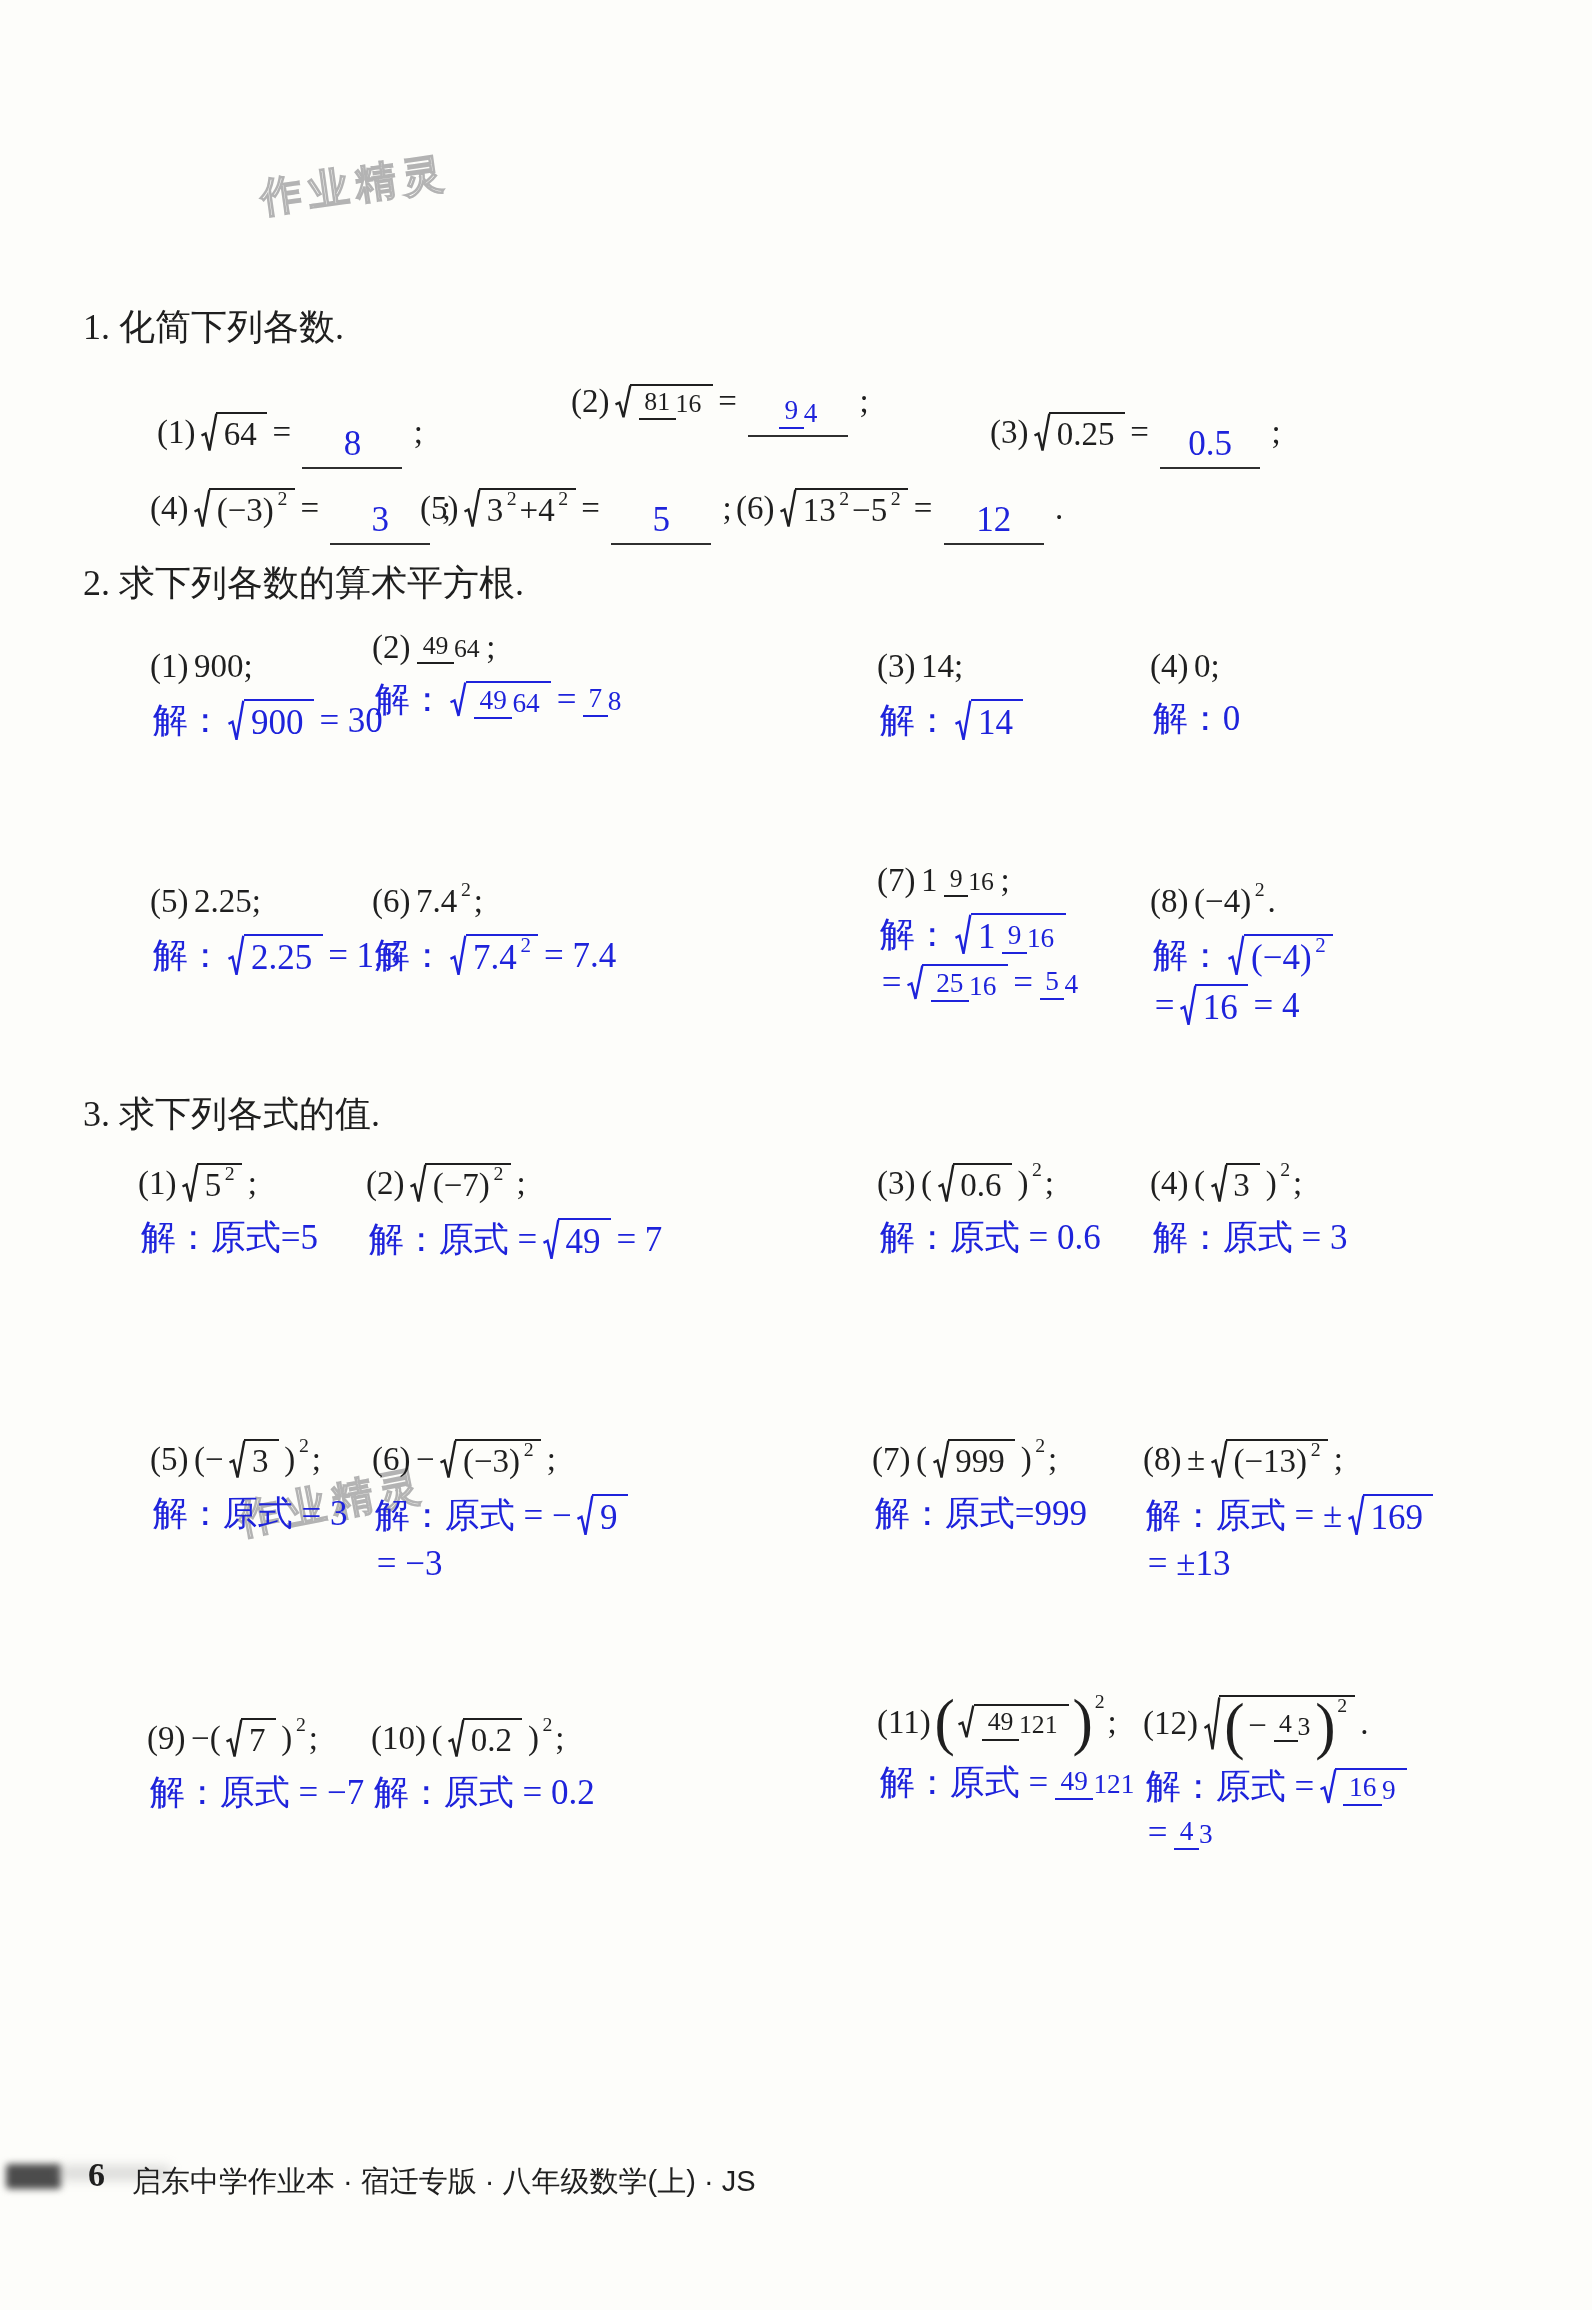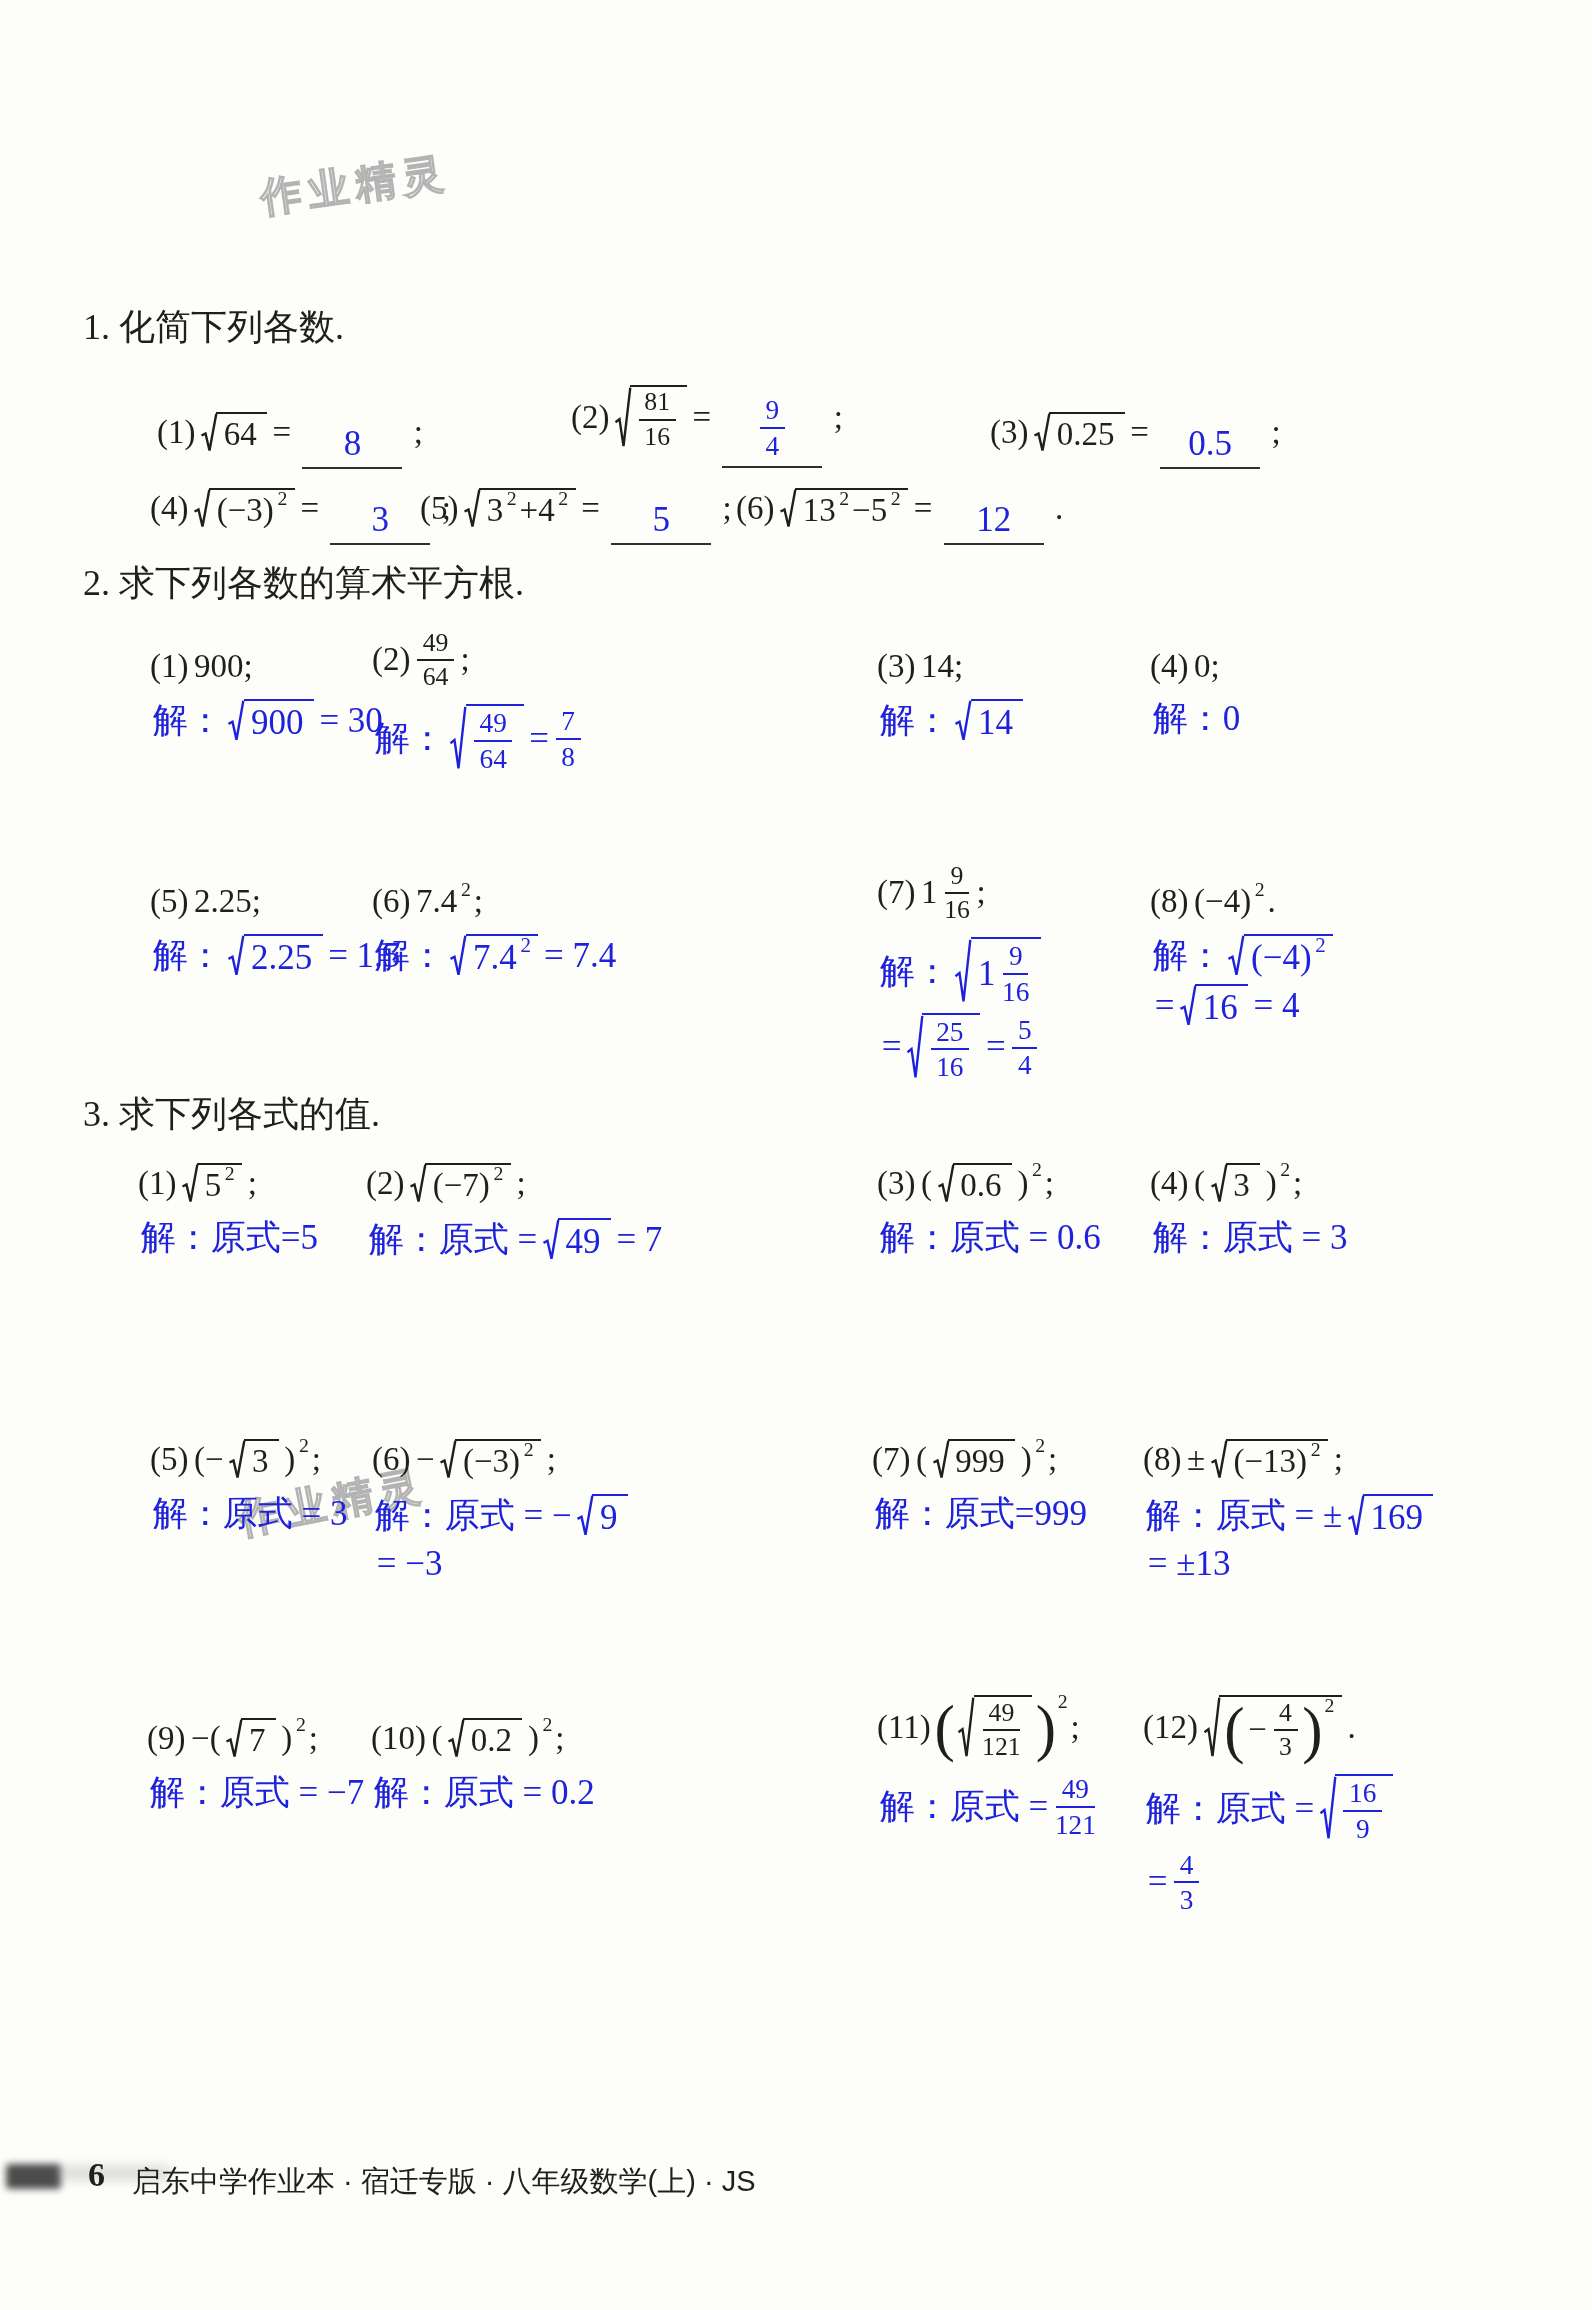--- a/index.html
+++ b/index.html
@@ -50,21 +50,21 @@
   .rad{width:16px;flex:none;align-self:stretch;}
   .rad svg{width:100%;height:100%;display:block;overflow:visible;}
   .vinc{
     border-top:2.4px solid currentColor;
     padding:1.9px 7.5px 0 4.7px;margin-left:-0.9px;
     display:inline-flex;align-items:center;
   }
   .sol .vinc{border-top-width:2.8px;}
 
   .frac{
-    display:inline-flex;flex-direction:column;align-items:center;
+    display:inline-flex;flex-direction:row;align-items:center;
     font-size:0.78em;line-height:1.1;margin:0 3.8px;text-align:center;
   }
   .frac .num{padding:0 5.6px 1.9px;border-bottom:2.3px solid currentColor;}
   .frac .den{padding-top:1.9px;}
 
   .sup{font-size:0.6em;align-self:flex-start;margin-top:-0.25em;margin-left:0.9px;}
 
   .bp{font-size:1.85em;font-weight:300;line-height:.9;margin:0 0.9px;transform:scaleY(1.05);}
 
   .blank{

